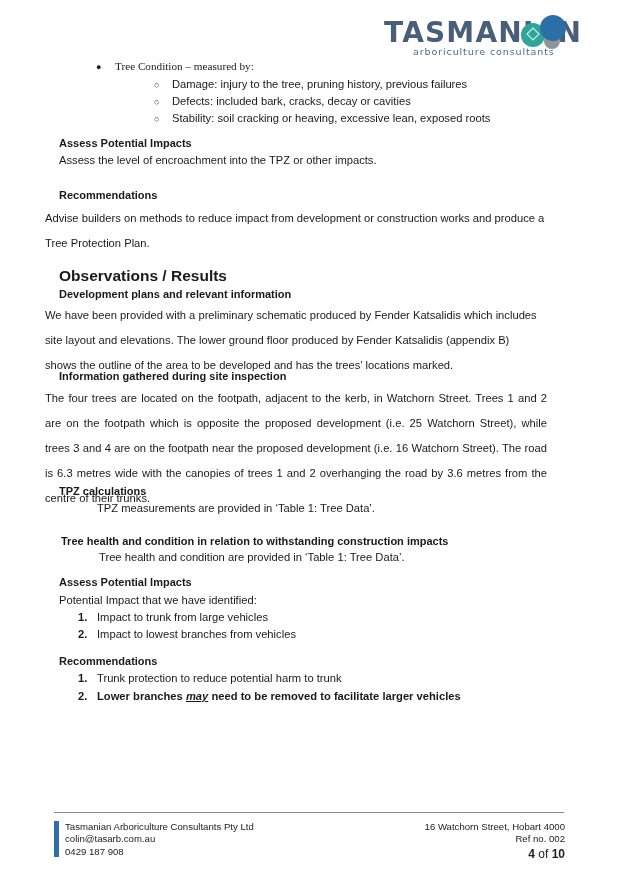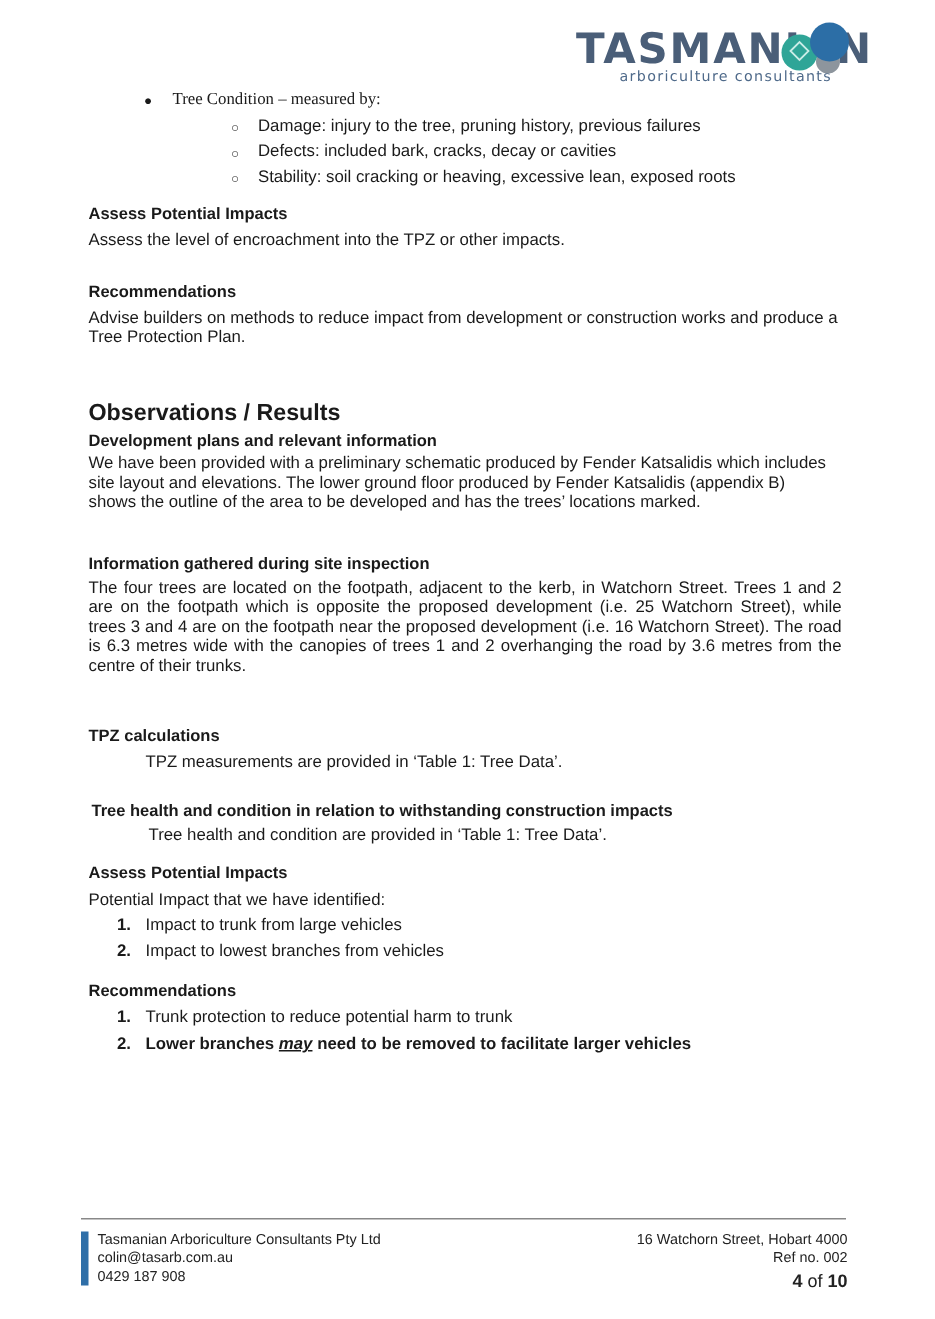--- a/index.html
+++ b/index.html
@@ -6,21 +6,21 @@
     body { width: 623px; height: 879px; position: relative; overflow: hidden;
       font-family: "Liberation Sans", sans-serif; color: #1a1a1a; font-size: 11.2px; }
     .logo { position: absolute; left: 384px; top: 14px; width: 185px; height: 42px; }
     .logo-text { position: absolute; left: 0; top: 2px; font-size: 28px; letter-spacing: 1.2px; color: #4a5e78; font-family: "DejaVu Sans", sans-serif; font-weight: 700; }
     .logo-sub { position: absolute; left: 29px; top: 32px; font-size: 9.5px; letter-spacing: 0.9px; color: #4f6a8a; font-family: "DejaVu Sans", sans-serif; }
     .logo-icon { position: absolute; left: 135px; top: 0; width: 48px; height: 40px; }
 
     .abs { position: absolute; white-space: nowrap; }
     .h1 { font-size: 15.5px; font-weight: bold; }
     .h2 { font-size: 11px; font-weight: bold; }
-    .para { position: absolute; left: 59px; width: 502px; line-height: 13px; }
+    .para { position: absolute; left: 45px; width: 502px; line-height: 25px; }
     .justify { text-align: justify; }
     .bullet { position: absolute; left: 96px; font-size: 9px; }
     .circ { position: absolute; left: 154px; font-size: 9px; color: #333; }
     .num { position: absolute; left: 78px; font-weight: bold; }
     u.em { font-style: italic; }
 
     .footer-rule { position: absolute; left: 54px; top: 812px; width: 510px; height: 1px; background: #888; }
     .footer-bar { position: absolute; left: 54px; top: 821px; width: 5px; height: 36px; background: #2f6fa8; }
     .footer-left { position: absolute; left: 65px; top: 821px; font-size: 9.6px; line-height: 12.4px; color: #222; }
     .footer-right { position: absolute; right: 58px; top: 821px; font-size: 9.6px; line-height: 12.4px; color: #222; text-align: right; }

